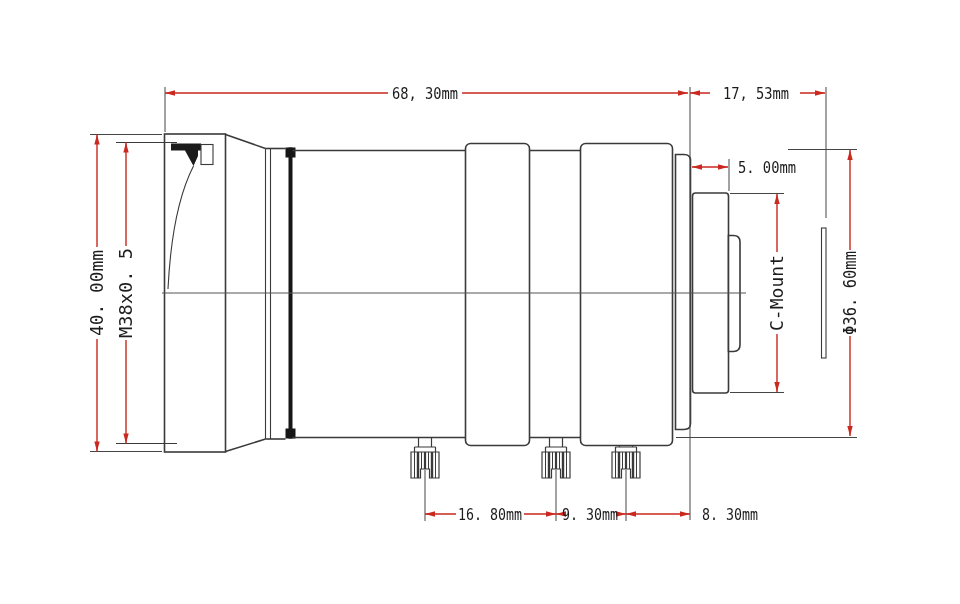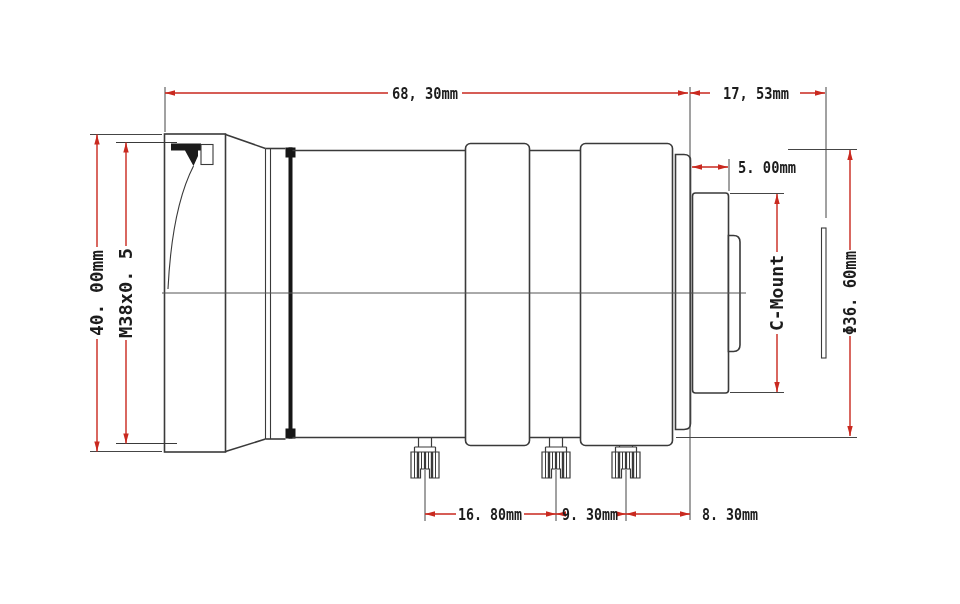--- a/index.html
+++ b/index.html
@@ -1,17 +1,17 @@
 <!DOCTYPE html>
 <html><head>
 <meta charset="utf-8">
 <style>
   html,body{margin:0;padding:0;background:#ffffff;}
   .stage{position:relative;width:960px;height:604px;background:#ffffff;overflow:hidden;
-         font-family:"DejaVu Sans Mono","Liberation Mono",monospace;font-weight:bold;}
+         font-family:"DejaVu Sans Mono","Liberation Mono",monospace;}
   svg{position:absolute;left:0;top:0;}
   svg text{font-family:"DejaVu Sans Mono","Liberation Mono",monospace;fill:#1c1c1c;}
   .dimtxt{font-size:16px;}
   .dimtxt-v{font-size:17px;}
 </style>
 </head>
 <body>
 
 <div class="stage">
 <svg width="960" height="604" viewBox="0 0 960 604">

